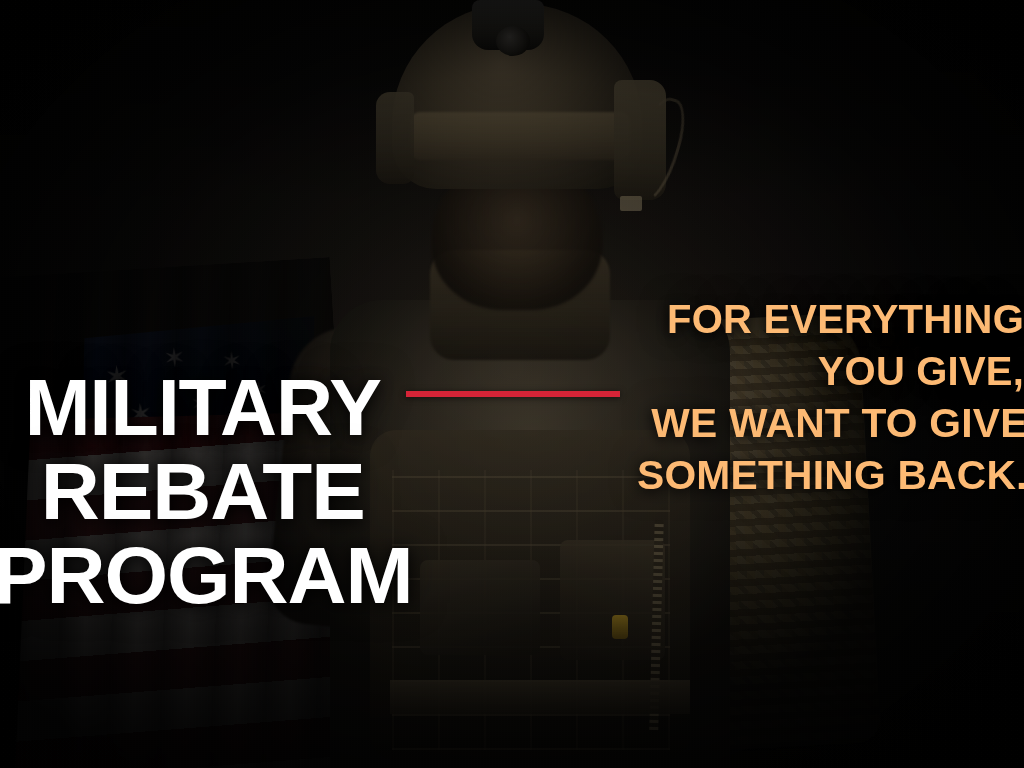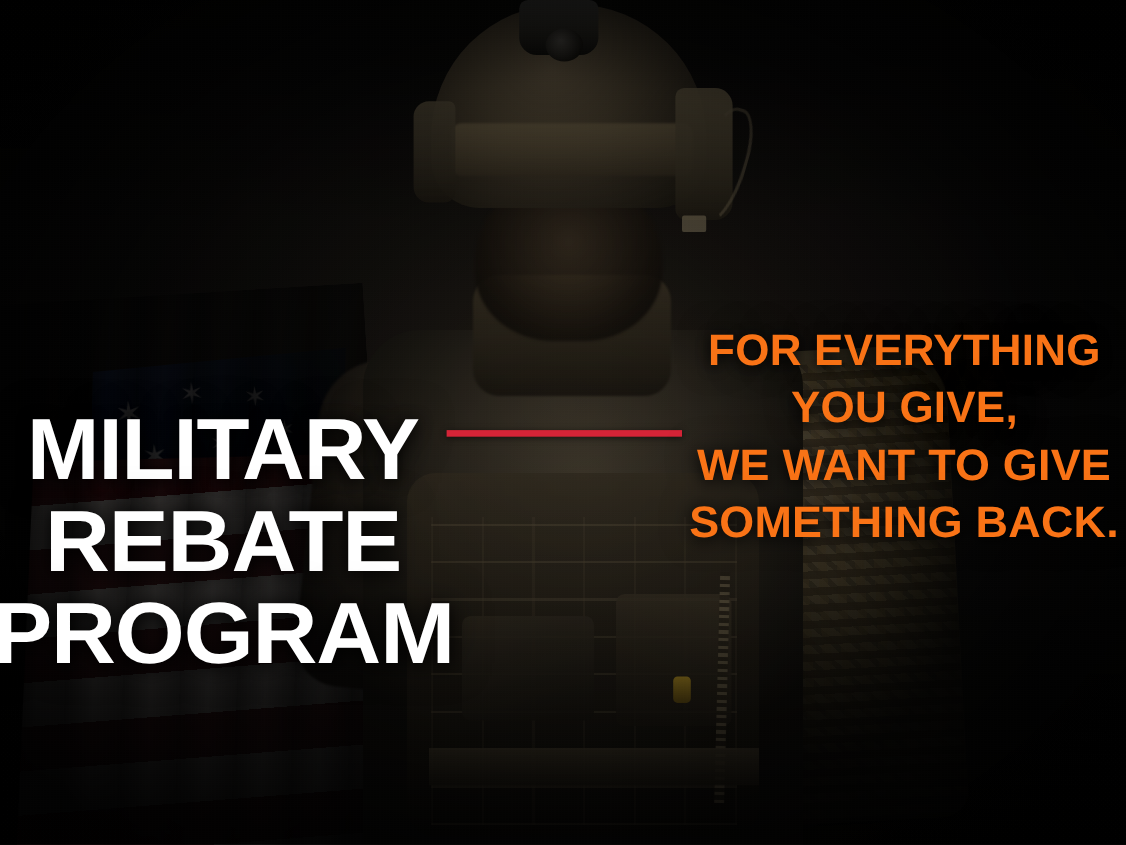--- a/index.html
+++ b/index.html
@@ -320,20 +320,20 @@
 
   <div class="overlay">
 
     <h1 class="headline" style="color: rgb(255, 255, 255);">
       <span class="l1">MILITARY</span>
       <span class="l2">REBATE PROGRAM</span>
     </h1>
 
     <div class="divider" style="background: rgb(213, 36, 55);"></div>
 
-    <h2 class="subhead" style="color: #f97316;">
+    <h2 class="subhead" style="color: #fdba74; text-align: right;">
       <span class="s1">FOR EVERYTHING YOU GIVE,</span>
       <span class="s2">WE WANT TO GIVE SOMETHING BACK.</span>
     </h2>
 
   </div>
 
 </div>
 
 </body></html>

